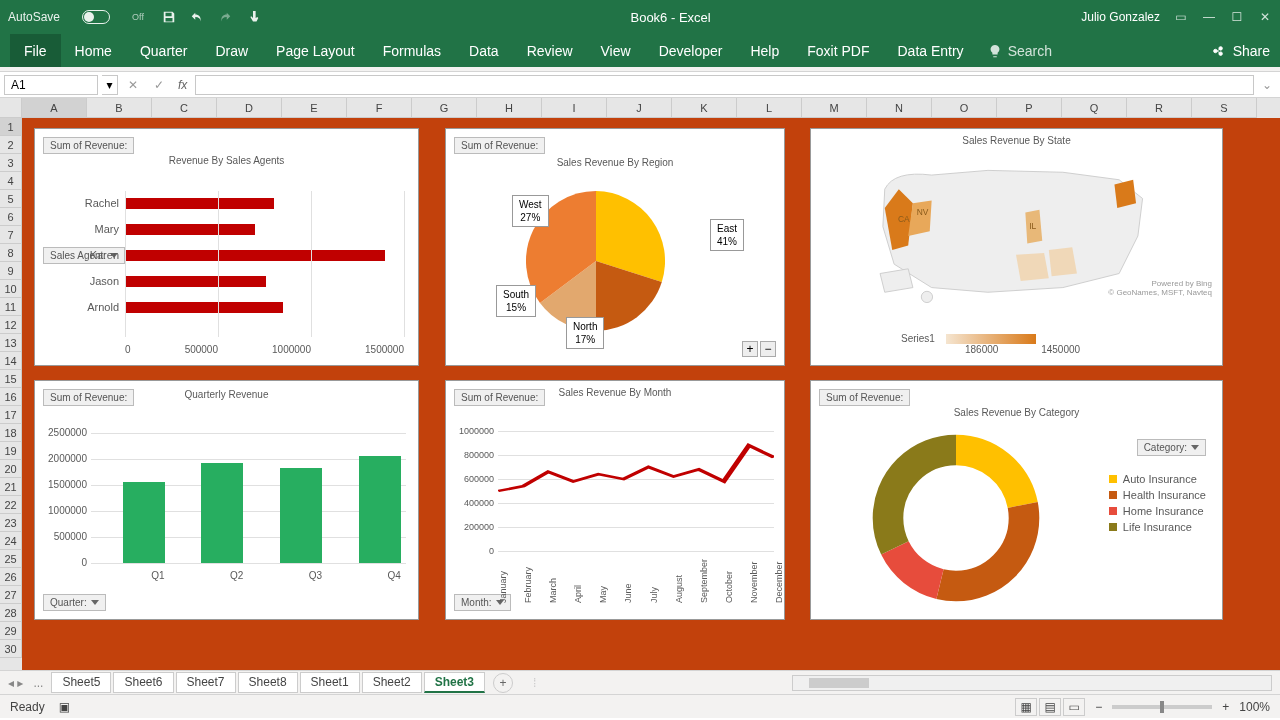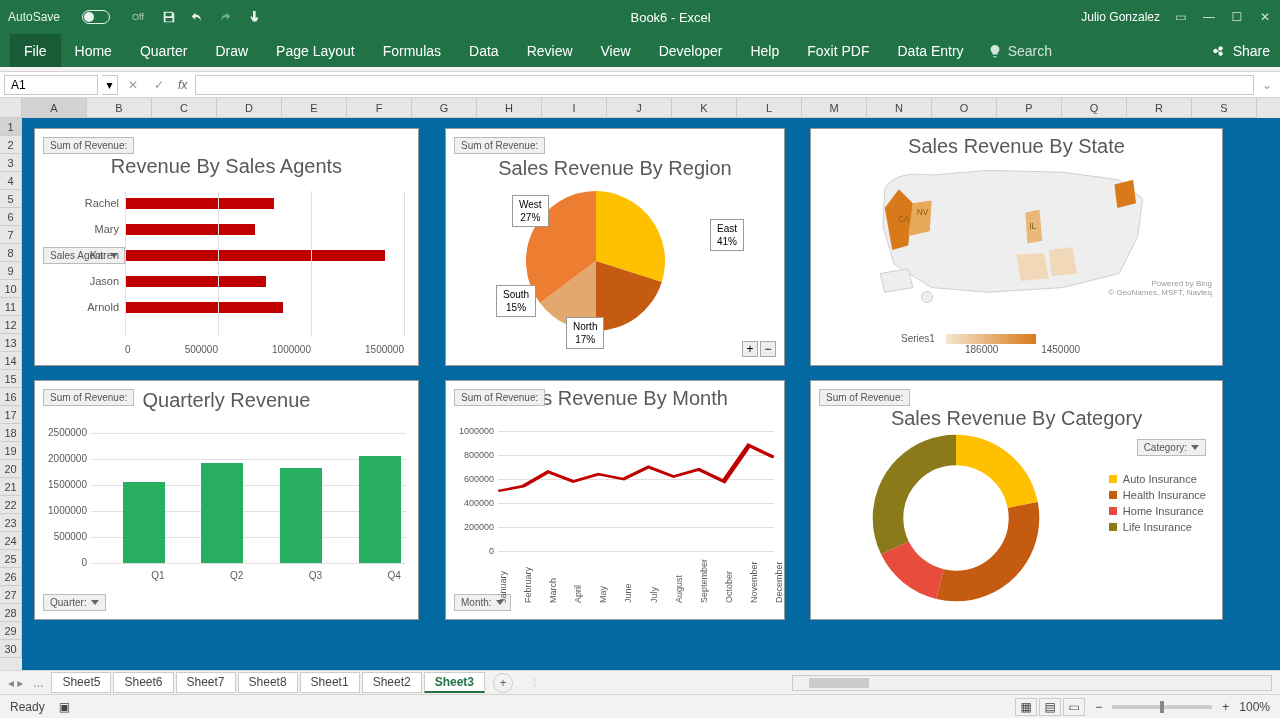--- a/index.html
+++ b/index.html
@@ -38,33 +38,33 @@
 
 .grid-area{display:flex;height:572px}
 .rowhdr-col{width:22px;background:#e6e6e6}
 .corner{height:20px;background:#e6e6e6;border-right:1px solid #ccc;border-bottom:1px solid #ccc}
 .rowhdr{height:18px;border-bottom:1px solid #ccc;border-right:1px solid #ccc;text-align:center;font-size:11px;color:#444;line-height:18px}
 .rowhdr.sel{background:#d2d2d2}
 .grid-main{flex:1;display:flex;flex-direction:column}
 .colhdr-row{height:20px;display:flex;background:#e6e6e6}
 .colhdr{width:65px;border-right:1px solid #ccc;border-bottom:1px solid #ccc;text-align:center;font-size:11px;color:#444;line-height:20px}
 .colhdr.sel{background:#d2d2d2}
-.cells{flex:1;background:#0369a1;position:relative;overflow:hidden}
+.cells{flex:1;background:#c2410c;position:relative;overflow:hidden}
 
 
 .chart{position:absolute;background:#fff;border:1px solid #999}
 .c1{left:12px;top:10px;width:385px;height:238px}
 .c2{left:423px;top:10px;width:340px;height:238px}
 .c3{left:788px;top:10px;width:413px;height:238px}
 .c4{left:12px;top:262px;width:385px;height:240px}
 .c5{left:423px;top:262px;width:340px;height:240px}
 .c6{left:788px;top:262px;width:413px;height:240px}
 
 .sor{position:absolute;top:8px;left:8px;background:#f0f0f0;border:1px solid #bbb;padding:2px 6px;font-size:10px;color:#555}
-.chart-title{text-align:center;font-size:20px;color:#595959;margin-top:6px}
+.chart-title{text-align:center;font-size:10px;color:#595959;margin-top:6px}
 .slicer{position:absolute;background:#f0f0f0;border:1px solid #bbb;padding:2px 6px;font-size:10px;color:#555;display:flex;align-items:center;gap:4px;cursor:pointer}
 .slicer::after{content:'';width:0;height:0;border-left:4px solid transparent;border-right:4px solid transparent;border-top:5px solid #666}
 
 
 .hbars{position:absolute;left:90px;top:62px;right:14px;bottom:28px}
 .hbar-row{display:flex;align-items:center;height:24px}
 .hbar-label{position:absolute;left:-56px;font-size:11px;color:#595959;text-align:right;width:50px}
 .hbar{height:11px;background:#c00000}
 .hbar-axis{position:absolute;left:0;right:0;bottom:-18px;display:flex;justify-content:space-between;font-size:10px;color:#595959}
 .hline{position:absolute;top:0;bottom:0;width:1px;background:#e0e0e0}

